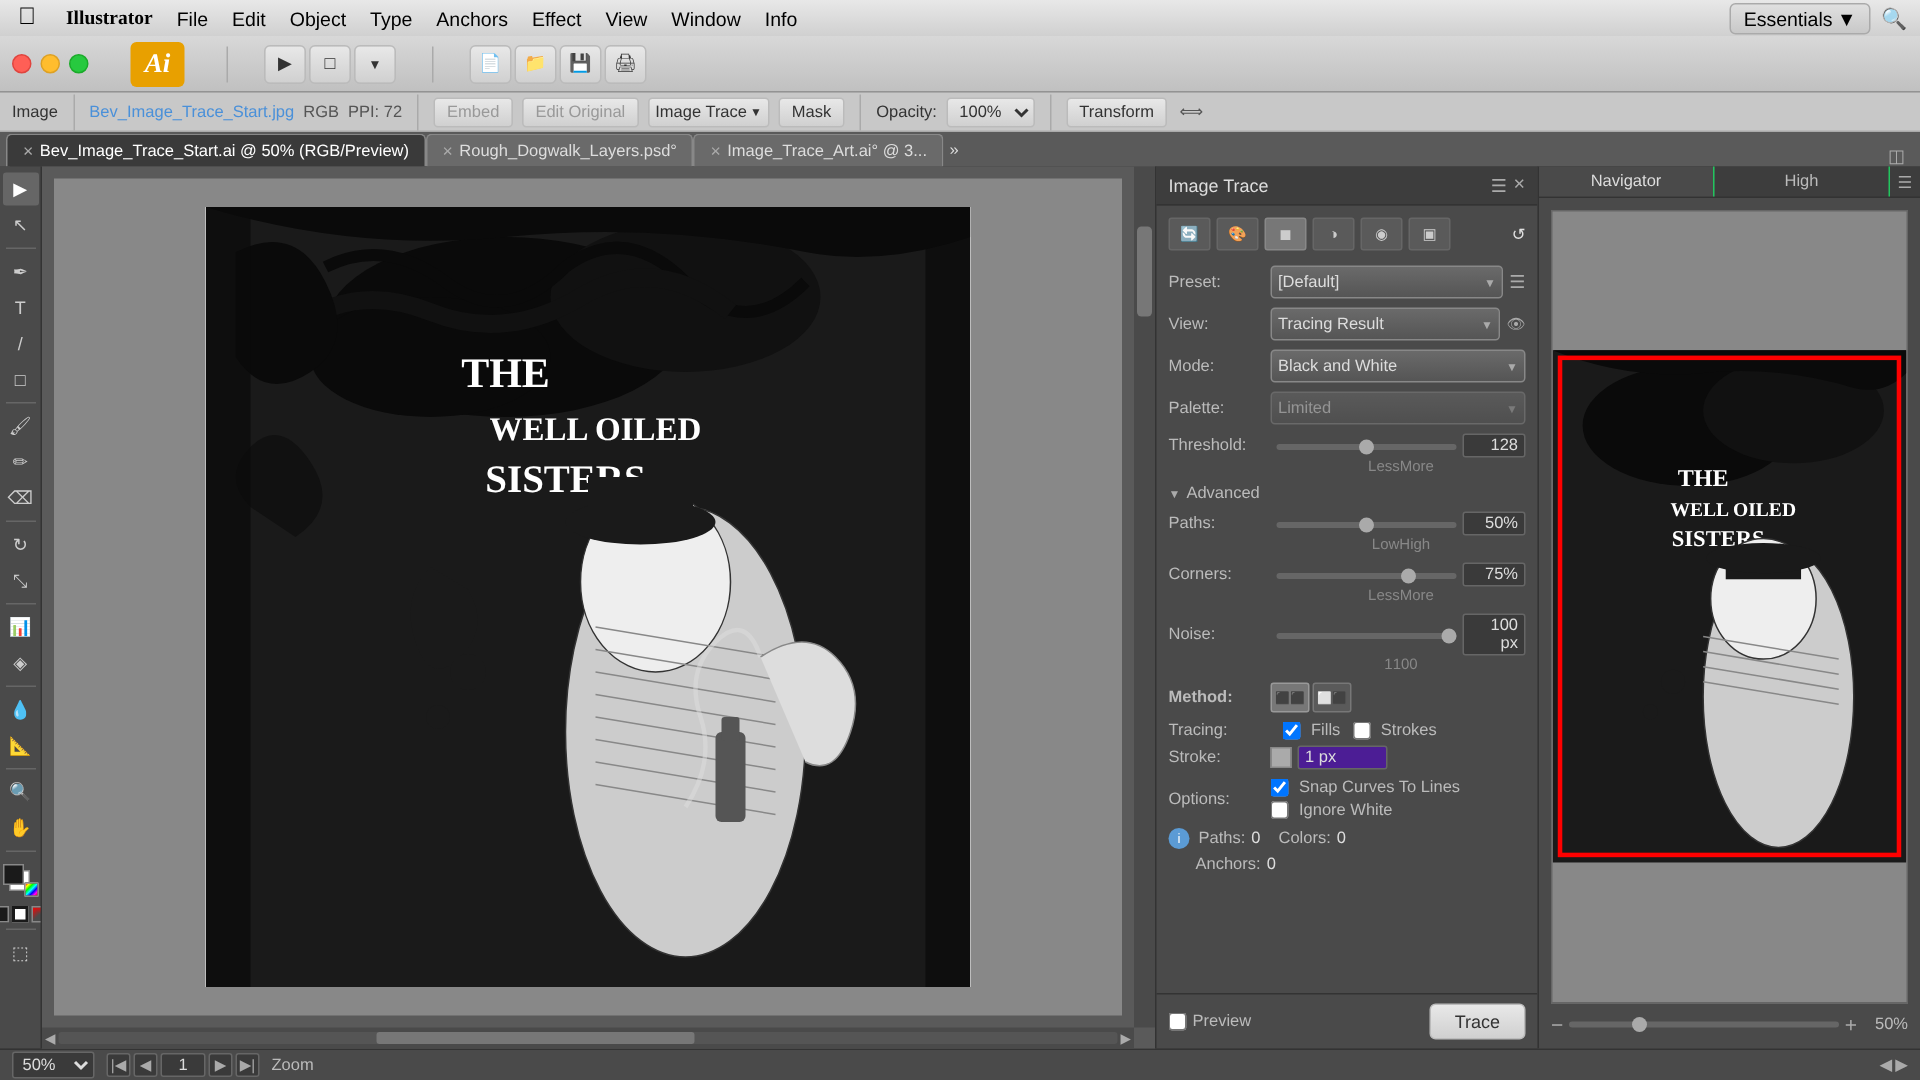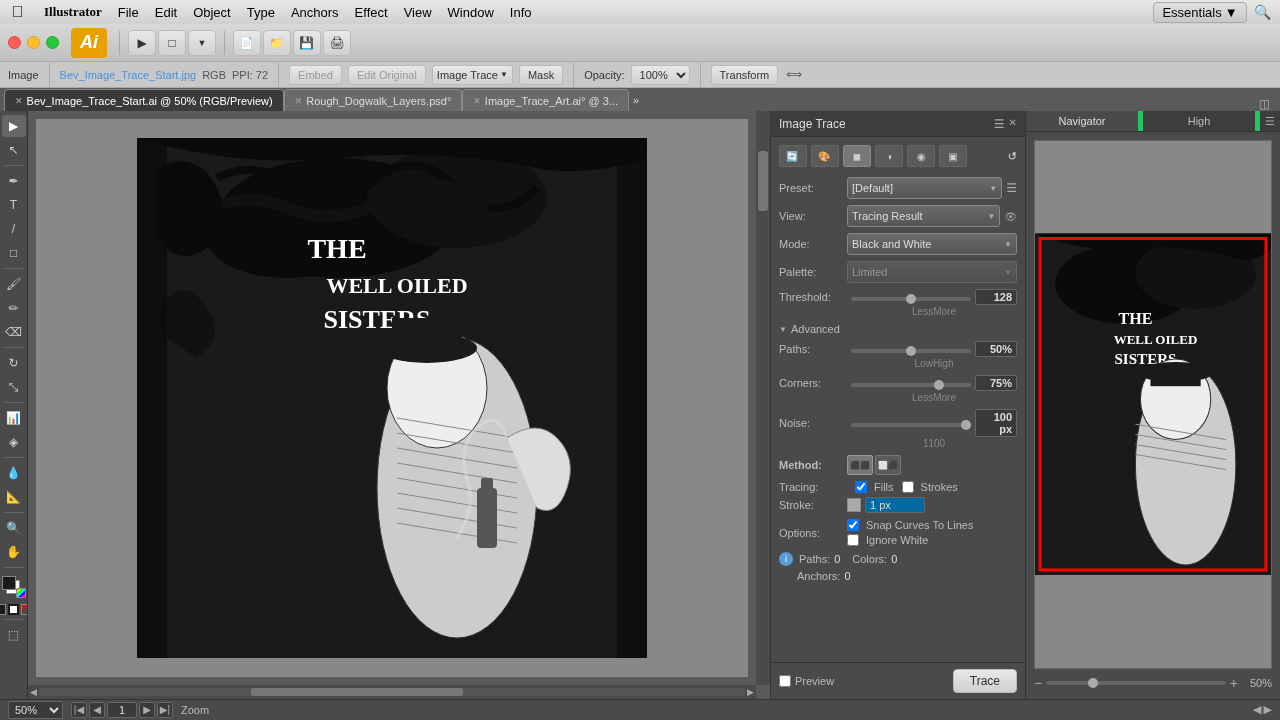--- a/index.html
+++ b/index.html
@@ -6,21 +6,21 @@
     body { width: 1280px; height: 720px; overflow: hidden; background: #3a3a3a; font-family: -apple-system, 'Helvetica Neue', Arial, sans-serif; font-size: 11px; color: #e0e0e0; }
 
     
     .menubar { display: flex; align-items: center; background: linear-gradient(to bottom, #e8e8e8, #d0d0d0); height: 24px; color: #000; font-size: 13px; padding: 0 8px; gap: 0; }
     .menubar-apple { width: 20px; height: 20px; display: flex; align-items: center; justify-content: center; margin-right: 8px; }
     .menubar-item { padding: 2px 8px; cursor: pointer; font-size: 13px; color: #000; }
     .menubar-app { font-weight: bold; padding: 2px 8px; color: #000; font-family: Liberation Serif, serif; }
     .menubar-right { margin-left: auto; display: flex; align-items: center; gap: 8px; }
 
     
-    .titlebar { display: flex; align-items: center; background: linear-gradient(to bottom, #d8d8d8, #c0c0c0); height: 38px; padding: 0 8px; gap: 4px; border-bottom: 1px solid #aaa; }
+    .titlebar { display: flex; align-items: center; background: linear-gradient(to bottom, #d8d8d8, #c0c0c0); height: 38px; padding: 0 8px; gap: 20px; border-bottom: 1px solid #aaa; font-family: Liberation Serif, serif; }
     .traffic-lights { display: flex; gap: 6px; margin-right: 8px; }
     .tl { width: 13px; height: 13px; border-radius: 50%; }
     .tl-red { background: #ff5f56; border: 1px solid #e0443e; }
     .tl-yellow { background: #ffbd2e; border: 1px solid #dea123; }
     .tl-green { background: #27c93f; border: 1px solid #1aab29; }
     .app-logo { background: #e8a000; color: #fff; font-weight: bold; font-size: 18px; width: 36px; height: 30px; display: flex; align-items: center; justify-content: center; border-radius: 4px; margin-right: 4px; font-style: italic; }
     .toolbar-sep { width: 1px; height: 24px; background: #aaa; margin: 0 4px; }
     .toolbar-btn { width: 28px; height: 26px; display: flex; align-items: center; justify-content: center; background: linear-gradient(to bottom, #e8e8e8, #d0d0d0); border: 1px solid #bbb; border-radius: 4px; cursor: pointer; font-size: 12px; color: #333; }
     .toolbar-group { display: flex; align-items: center; gap: 2px; }
 
@@ -68,46 +68,46 @@
 
     .form-row { display: flex; align-items: center; margin-bottom: 6px; }
     .form-label { width: 68px; color: #bbb; font-size: 11px; flex-shrink: 0; }
     .dropdown-select { width: 100%; background: linear-gradient(to bottom, #6a6a6a, #555); border: 1px solid #888; border-radius: 3px; color: #ddd; font-size: 11px; padding: 2px 4px; height: 22px; cursor: pointer; display: flex; align-items: center; justify-content: space-between; }
     .dropdown-arrow { color: #aaa; font-size: 8px; }
     .eye-btn { width: 18px; height: 18px; display: flex; align-items: center; justify-content: center; cursor: pointer; color: #aaa; margin-left: 4px; font-size: 10px; }
 
     .slider-row { margin-bottom: 6px; }
     .slider-container { display: flex; align-items: center; gap: 4px; }
     .slider-label { width: 68px; color: #bbb; font-size: 11px; }
-    .slider-value-box { background: #3a3a3a; border: 1px solid #666; border-radius: 2px; padding: 1px 4px; color: #ddd; font-size: 11px; text-align: right; width: 42px; font-weight: bold; }
+    .slider-value-box { background: #3a3a3a; border: 1px solid #666; border-radius: 2px; padding: 1px 4px; color: #ddd; font-size: 11px; text-align: right; width: 42px; }
     .slider-minmax { display: flex; justify-content: center; padding: 0 0 0 72px; color: #888; font-size: 10px; margin-top: 1px; }
 
     .advanced-header { display: flex; align-items: center; gap: 4px; cursor: pointer; color: #bbb; font-size: 11px; margin-bottom: 6px; }
     .triangle { color: #aaa; font-size: 8px; }
 
     .method-row { display: flex; align-items: center; margin-bottom: 6px; font-weight: bold; }
     .method-btns { display: flex; gap: 2px; }
     .method-btn { width: 26px; height: 20px; background: #5a5a5a; border: 1px solid #777; border-radius: 2px; display: flex; align-items: center; justify-content: center; cursor: pointer; font-size: 8px; color: #ccc; }
     .method-btn.active { background: #777; border-color: #999; }
     .cb-label { color: #bbb; font-size: 11px; margin-left: 4px; }
     .create-row { display: flex; align-items: center; gap: 8px; margin-bottom: 4px; }
 
     .stroke-row { display: flex; align-items: center; margin-bottom: 6px; }
     .stroke-color { width: 14px; height: 14px; border: 1px solid #888; background: #aaa; margin-right: 4px; }
-    .stroke-value-box { background: #0369a1; border: 1px solid #666; border-radius: 2px; padding: 1px 4px; color: #ddd; font-size: 11px; width: 60px; }
+    .stroke-value-box { background: #4c1d95; border: 1px solid #666; border-radius: 2px; padding: 1px 4px; color: #ddd; font-size: 11px; width: 60px; }
     .info-icon { width: 14px; height: 14px; border-radius: 50%; background: #5b9bd5; color: #fff; font-size: 9px; display: flex; align-items: center; justify-content: center; margin-right: 2px; }
 
     .panel-footer { display: flex; align-items: center; padding: 6px 8px; border-top: 1px solid #333; gap: 8px; }
     .preview-check { display: flex; align-items: center; gap: 4px; color: #bbb; font-size: 11px; }
     .trace-btn { margin-left: auto; background: linear-gradient(to bottom, #e8e8e8, #d0d0d0); border: 1px solid #bbb; border-radius: 4px; padding: 4px 16px; font-size: 12px; color: #333; cursor: pointer; font-weight: 500; }
 
     
     .right-panel { width: 255px; background: #4a4a4a; border-left: 1px solid #333; display: flex; flex-direction: column; }
     .right-panel-tabs { display: flex; background: #3d3d3d; border-bottom: 1px solid #333; }
-    .right-tab { flex: 1; text-align: center; padding: 4px; font-size: 11px; color: #bbb; cursor: pointer; border-right: 5px solid #22c55e; }
+    .right-tab { flex: 1; text-align: center; padding: 4px; font-size: 11px; color: #bbb; cursor: pointer; border-right: 1px solid #22c55e; }
     .right-tab.active { color: #ddd; background: #4a4a4a; }
     .right-panel-body { flex: 1; overflow: hidden; position: relative; }
 
     
     .bottom-bar { display: flex; align-items: center; background: #4a4a4a; height: 22px; padding: 0 8px; border-top: 1px solid #333; font-size: 11px; color: #bbb; gap: 8px; }
     .zoom-control { display: flex; align-items: center; gap: 2px; }
     .zoom-select { background: #3a3a3a; border: 1px solid #666; color: #ddd; font-size: 11px; border-radius: 2px; padding: 1px 2px; width: 55px; }
     .nav-btn { color: #aaa; cursor: pointer; font-size: 10px; background: #3a3a3a; border: 1px solid #666; border-radius: 2px; width: 16px; height: 16px; display: flex; align-items: center; justify-content: center; }
     .page-field { background: #3a3a3a; border: 1px solid #666; color: #ddd; font-size: 11px; border-radius: 2px; padding: 1px 2px; width: 30px; text-align: center; }
     .status-text { color: #bbb; font-size: 11px; }

